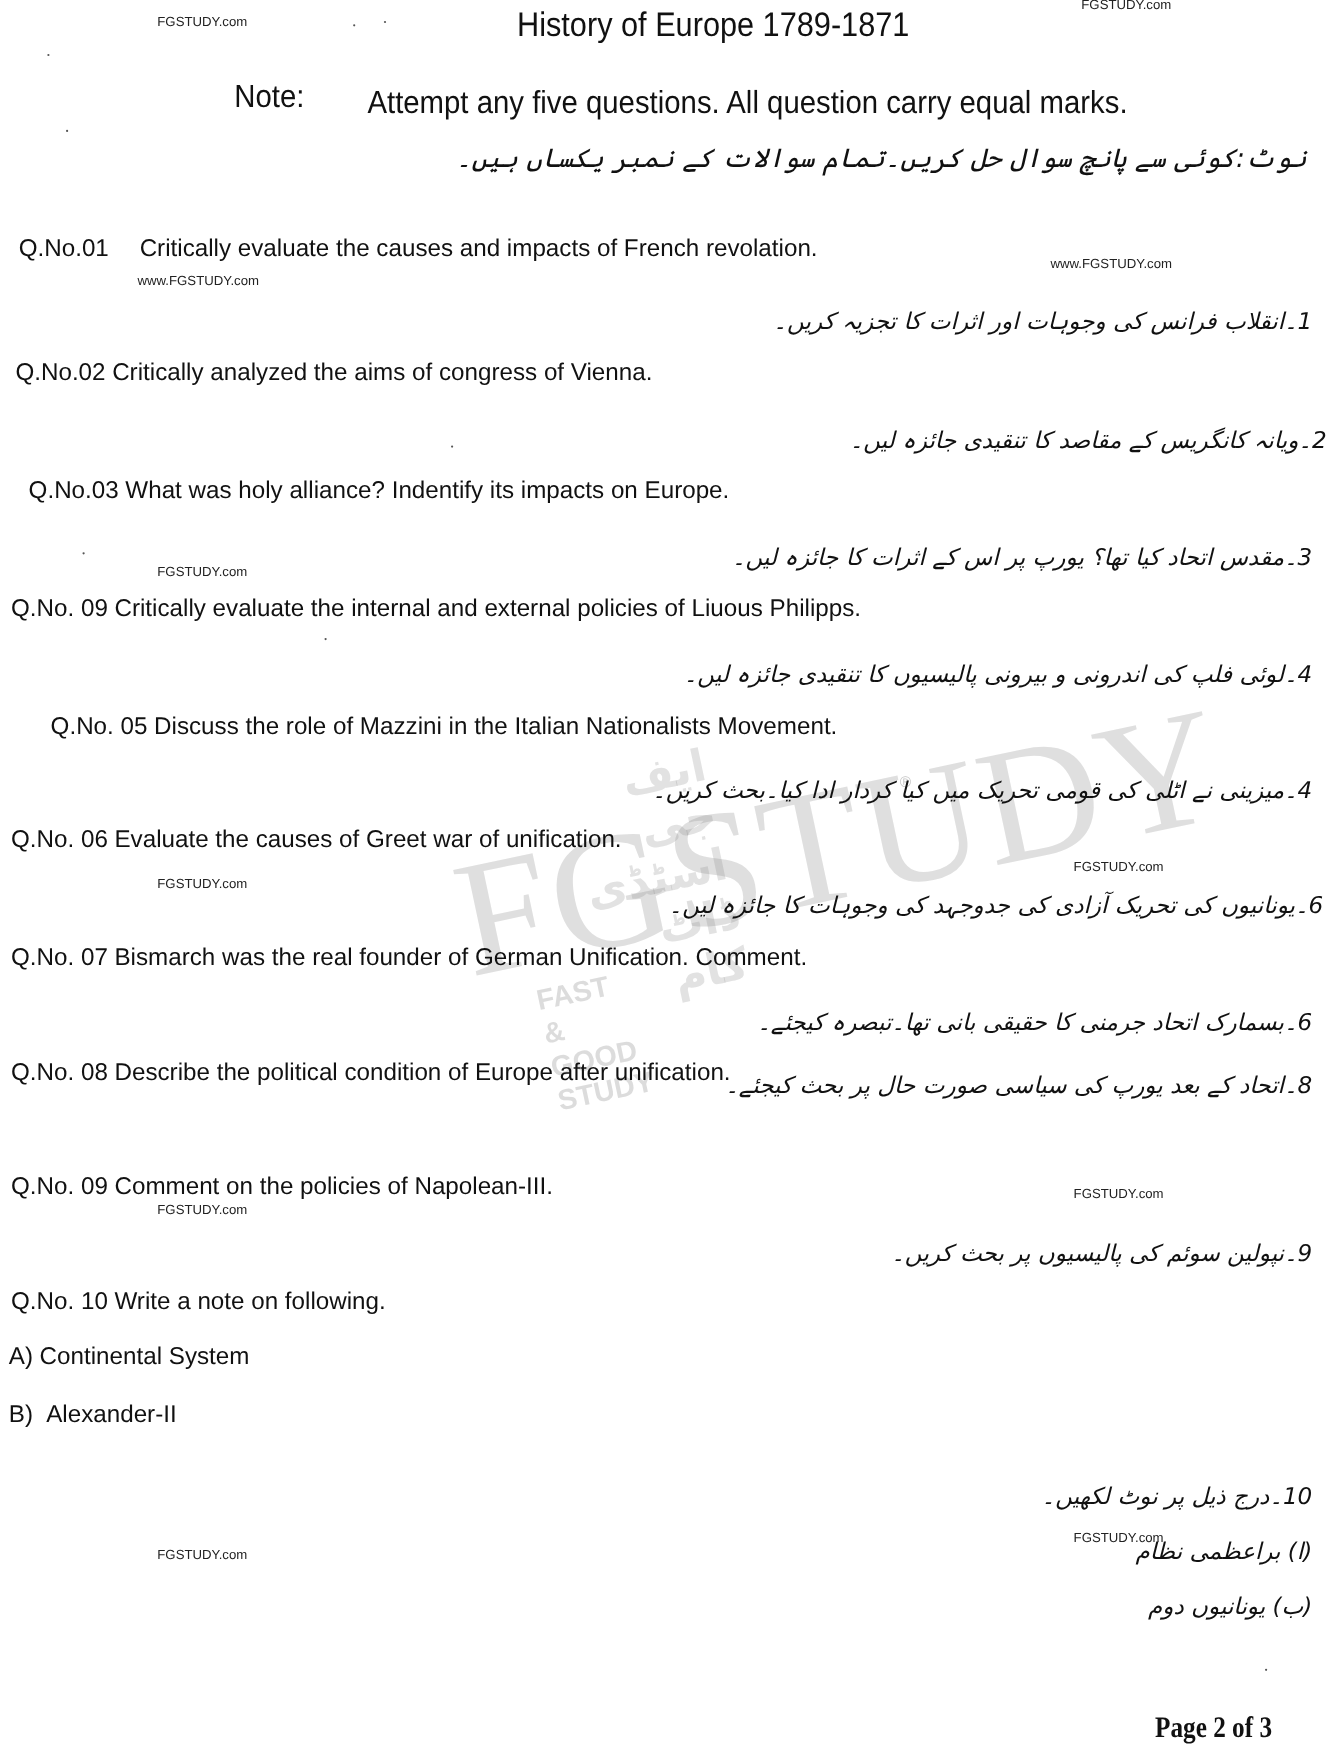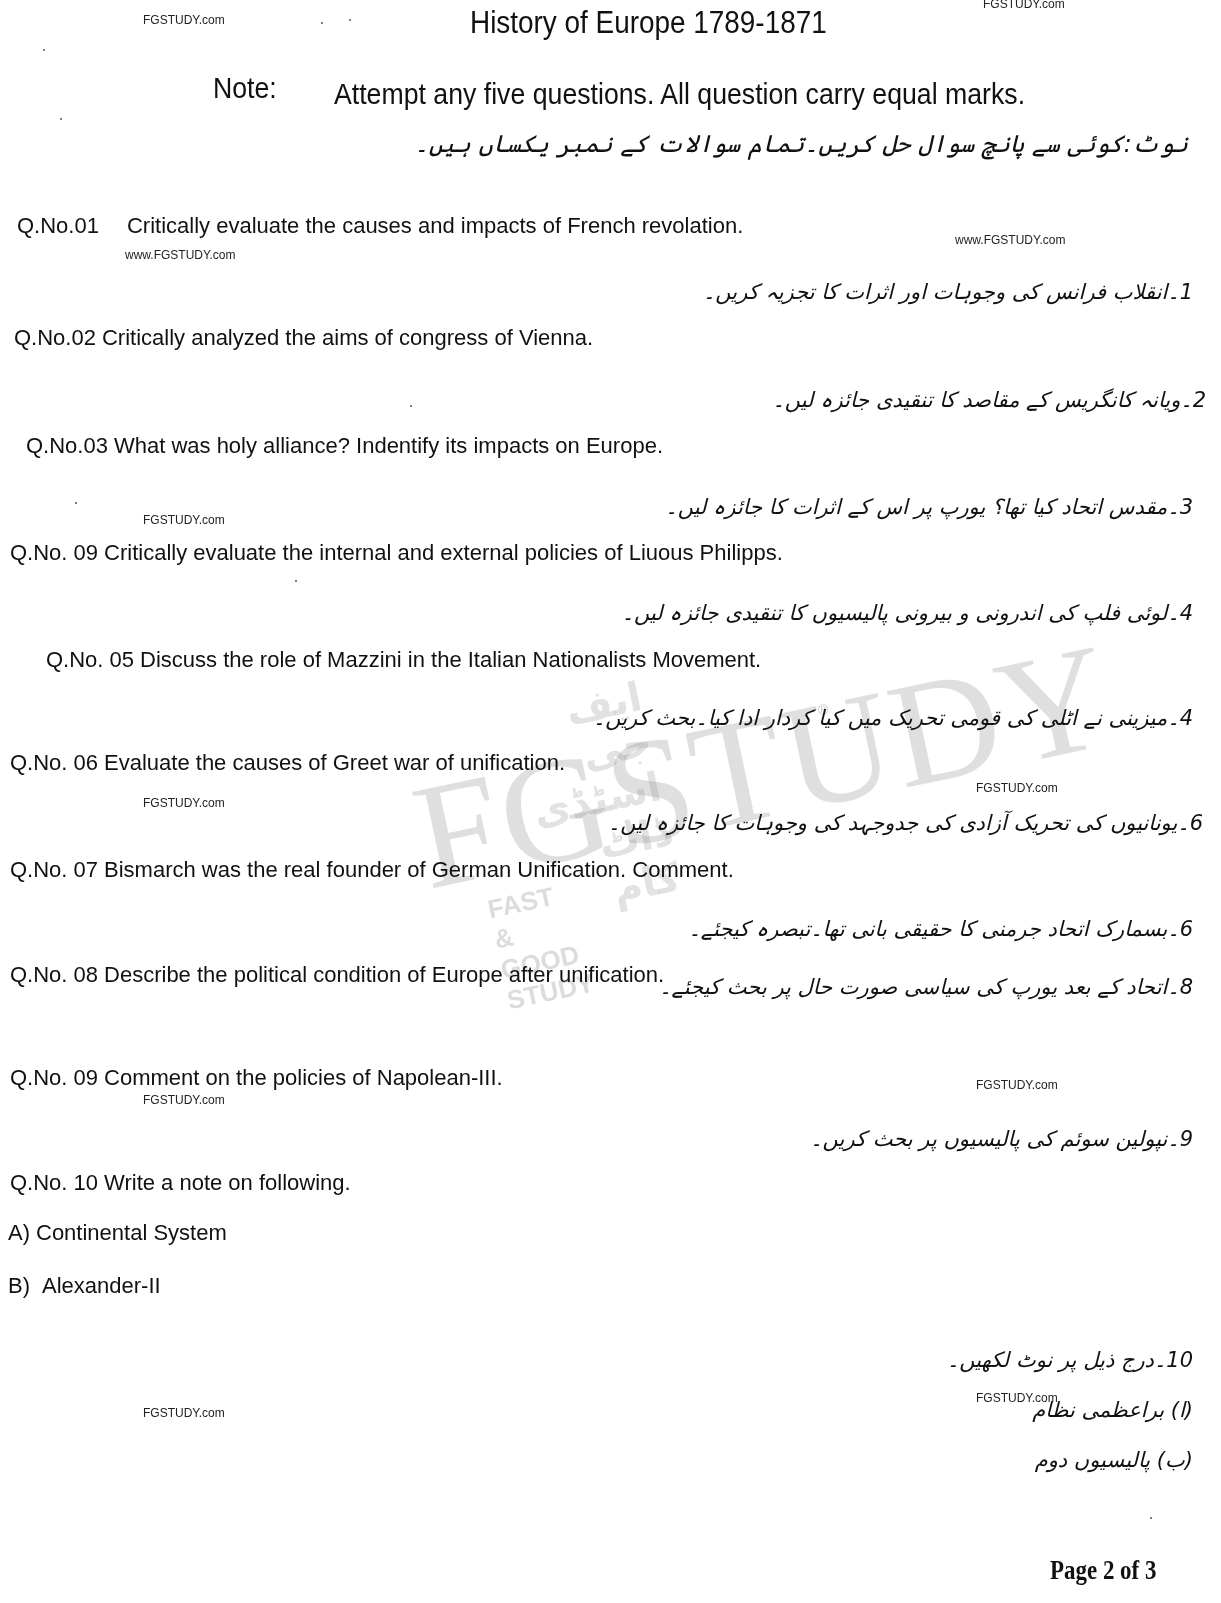--- a/index.html
+++ b/index.html
@@ -129,15 +129,15 @@
   <span class="qno">A)</span><span>Continental System</span>
 </div>
 <div class="abs q" style="left:8px;top:1273px">
   <span class="qno" style="margin-right:12px">B)</span><span>Alexander-II</span>
 </div>
 
 <div class="abs urdu" style="right:28px;top:1348px">10۔درج ذیل پر نوٹ لکھیں۔</div>
 <div class="abs urdu" style="right:28px;top:1398px">(ا) براعظمی نظام</div>
 <div class="abs wm-small" style="left:976px;top:1391px">FGSTUDY.com</div>
 <div class="abs wm-small" style="left:143px;top:1406px">FGSTUDY.com</div>
-<div class="abs urdu" style="right:28px;top:1448px">(ب) پالیسیوں دوم</div>
+<div class="abs urdu" style="right:28px;top:1448px">(ب) یونانیوں دوم</div>
 
 <div class="abs page-no" style="left:1050px;top:1555px">Page 2 of 3</div>
 
 </body></html>

